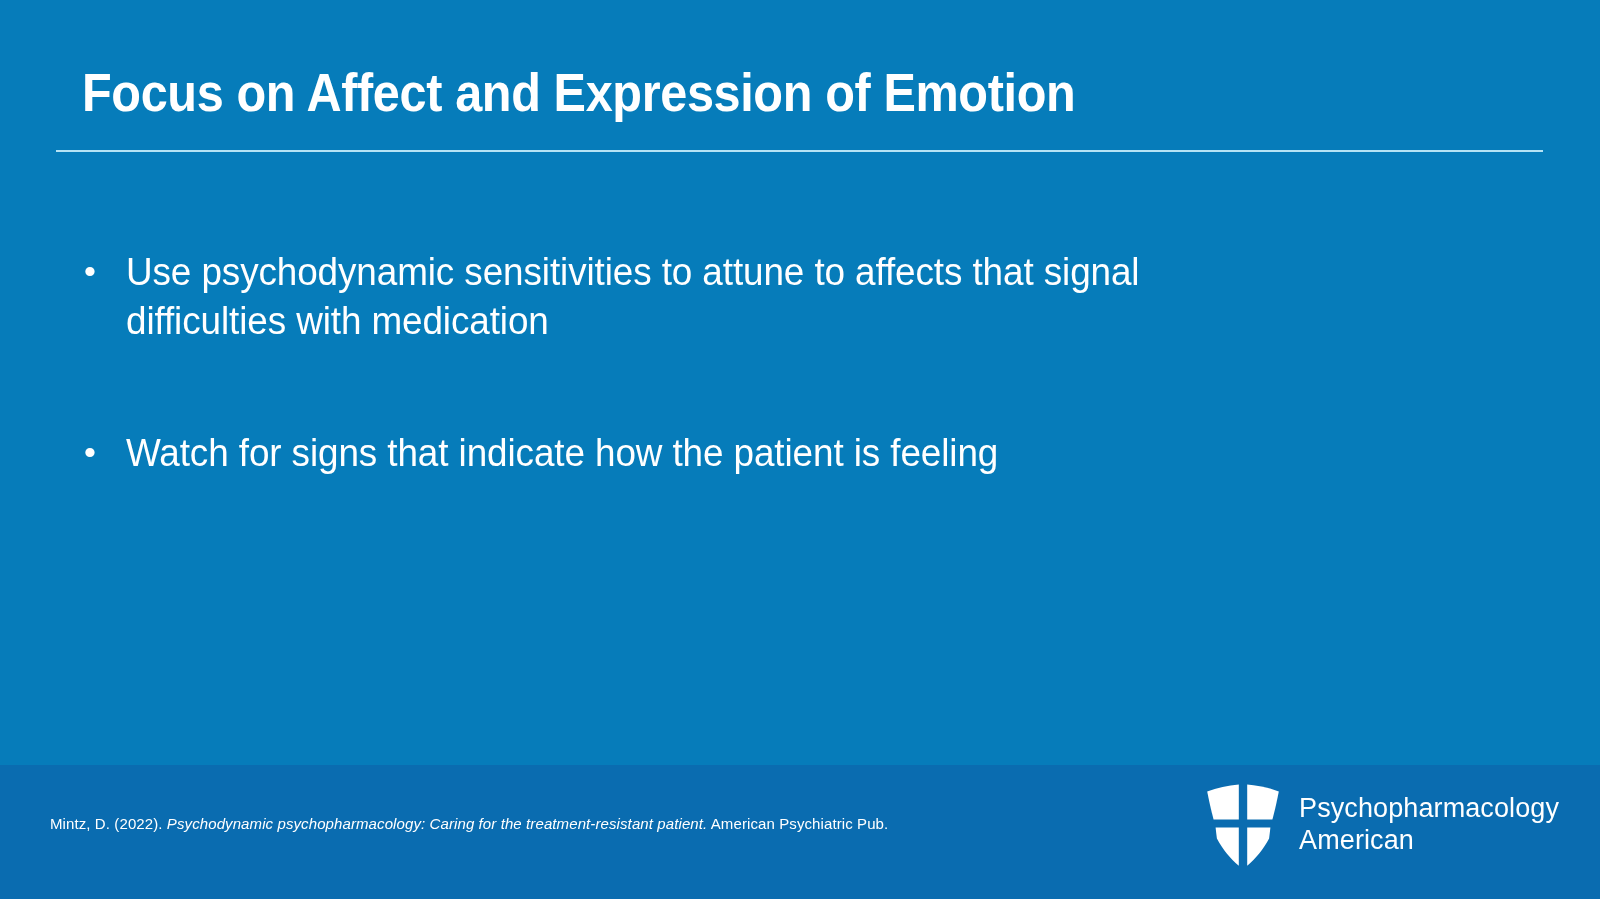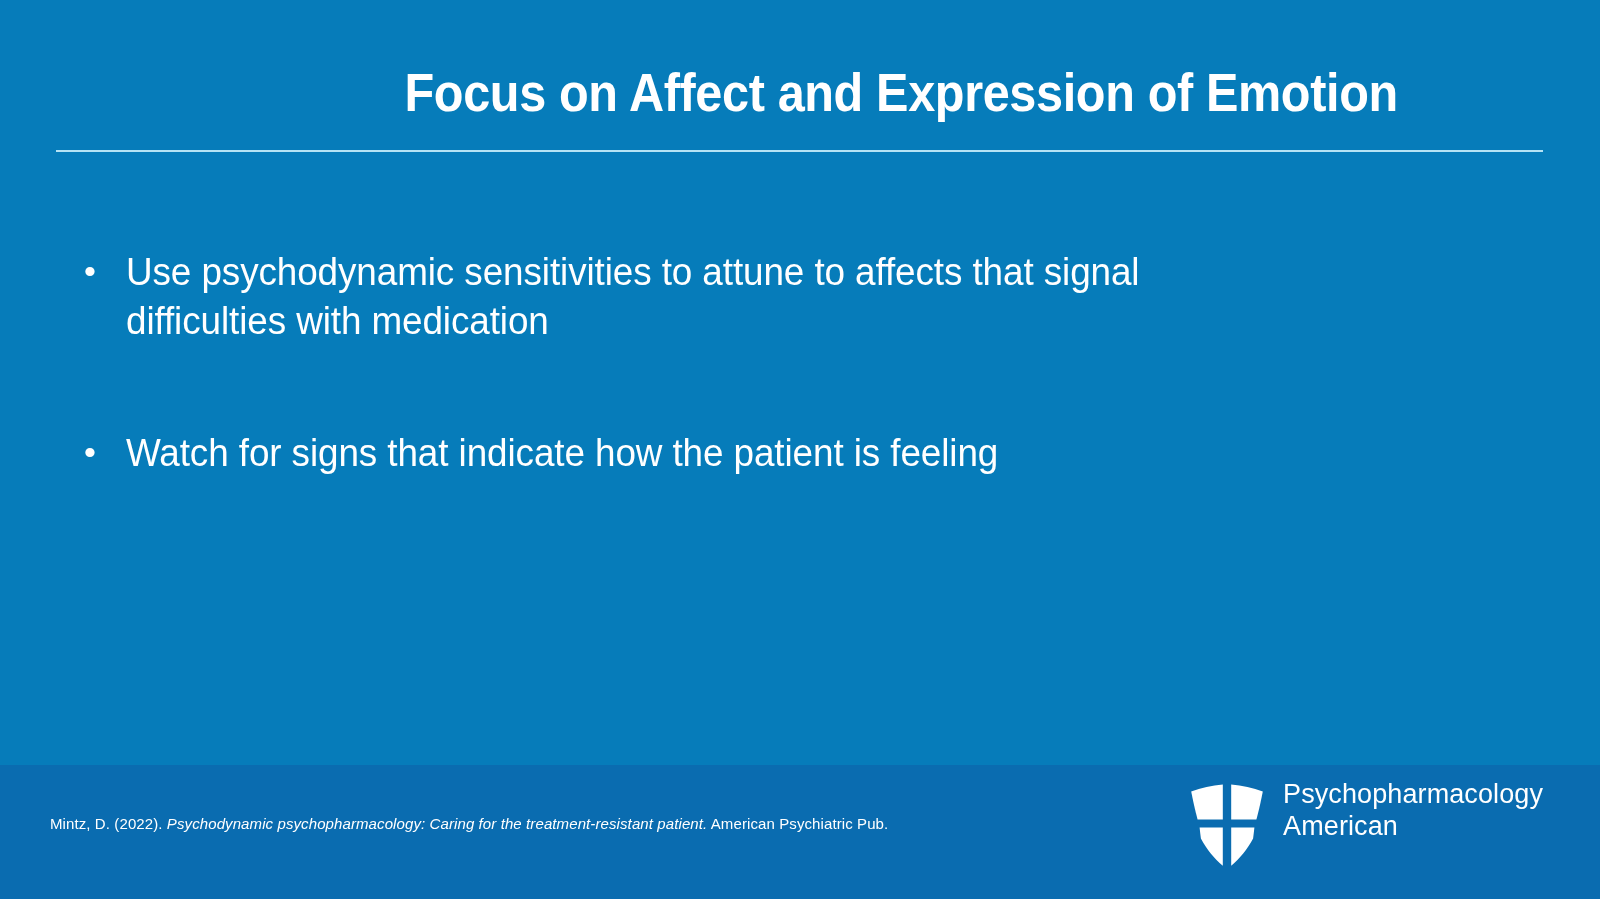--- a/index.html
+++ b/index.html
@@ -15,21 +15,20 @@
     overflow: hidden;
     font-family: "Liberation Sans", sans-serif;
   }
 
   
   .title-block {
     position: absolute;
     left: 82px;
     top: 64px;
     width: 1462px;
-    text-align: right;
   }
   .slide-title {
     margin: 0;
     color: #ffffff;
     font-family: "Liberation Sans", sans-serif;
     font-weight: 700;
     font-size: 54px;
     line-height: 1.06;
     letter-spacing: -0.4px;
     transform: scaleX(0.90);
@@ -102,24 +101,24 @@
     letter-spacing: 0.1px;
     white-space: nowrap;
   }
   .citation .ital {
     font-style: italic;
   }
 
   
   .logo {
     position: absolute;
-    right: 57px;
+    right: 41px;
     top: 14px;
     display: flex;
-    align-items: flex-start;
+    align-items: center;
     gap: 18px;
   }
   .logo-mark {
     width: 76px;
     height: 92px;
     flex: 0 0 auto;
     display: block;
   }
   .logo-text {
     color: #ffffff;

